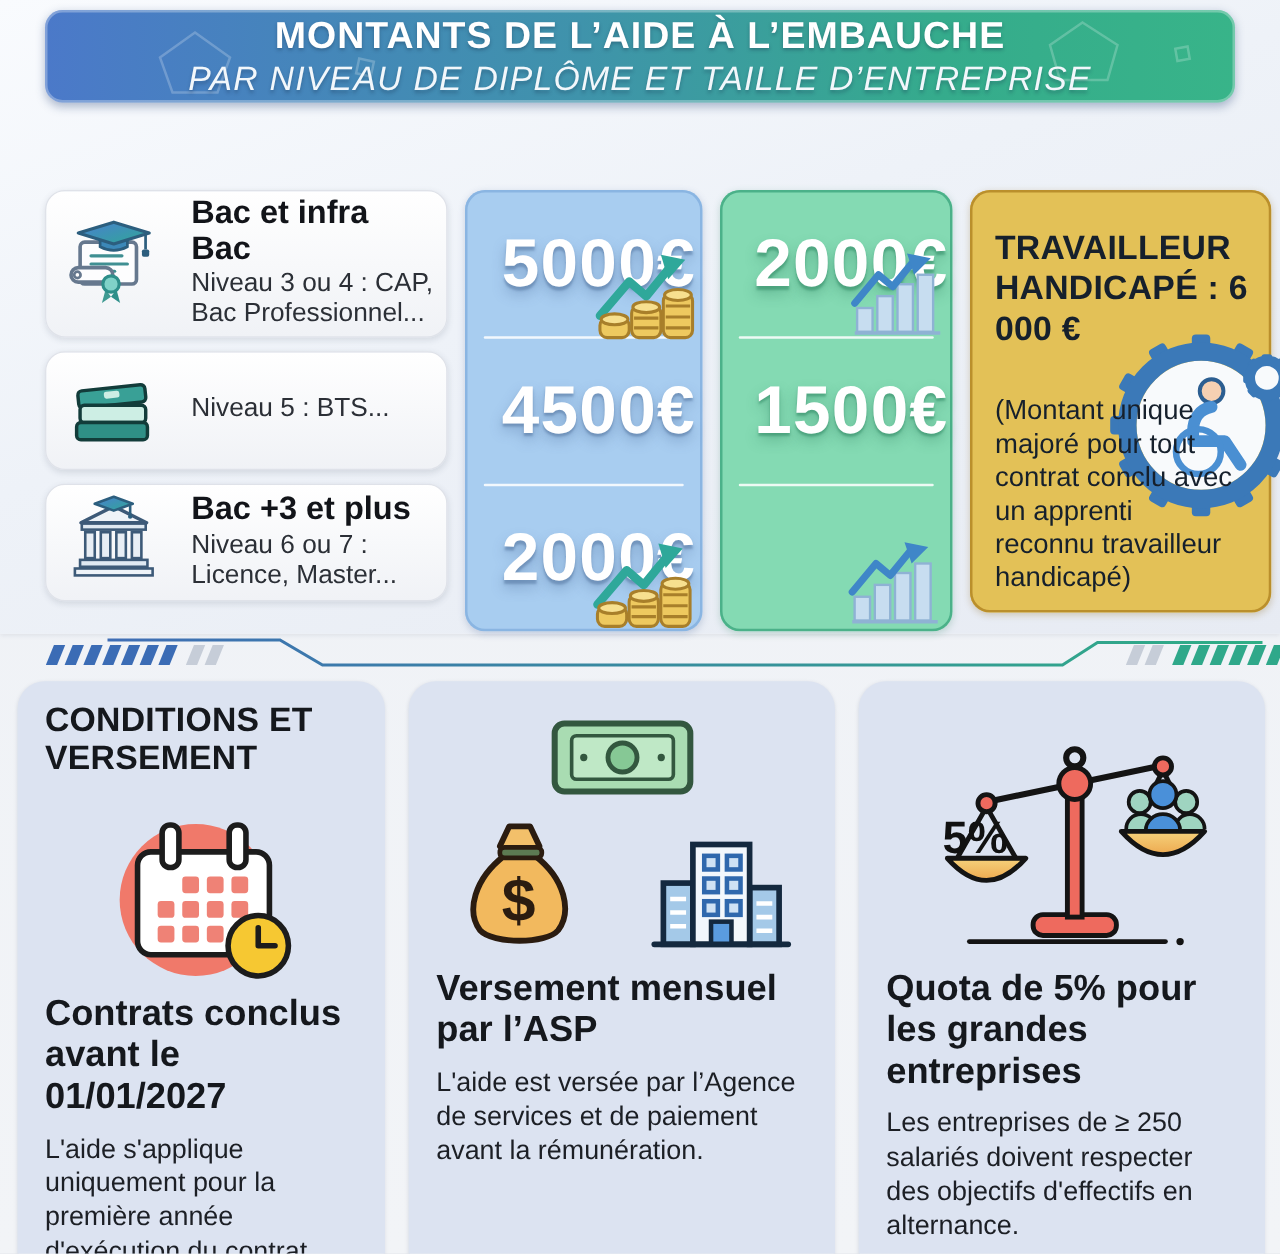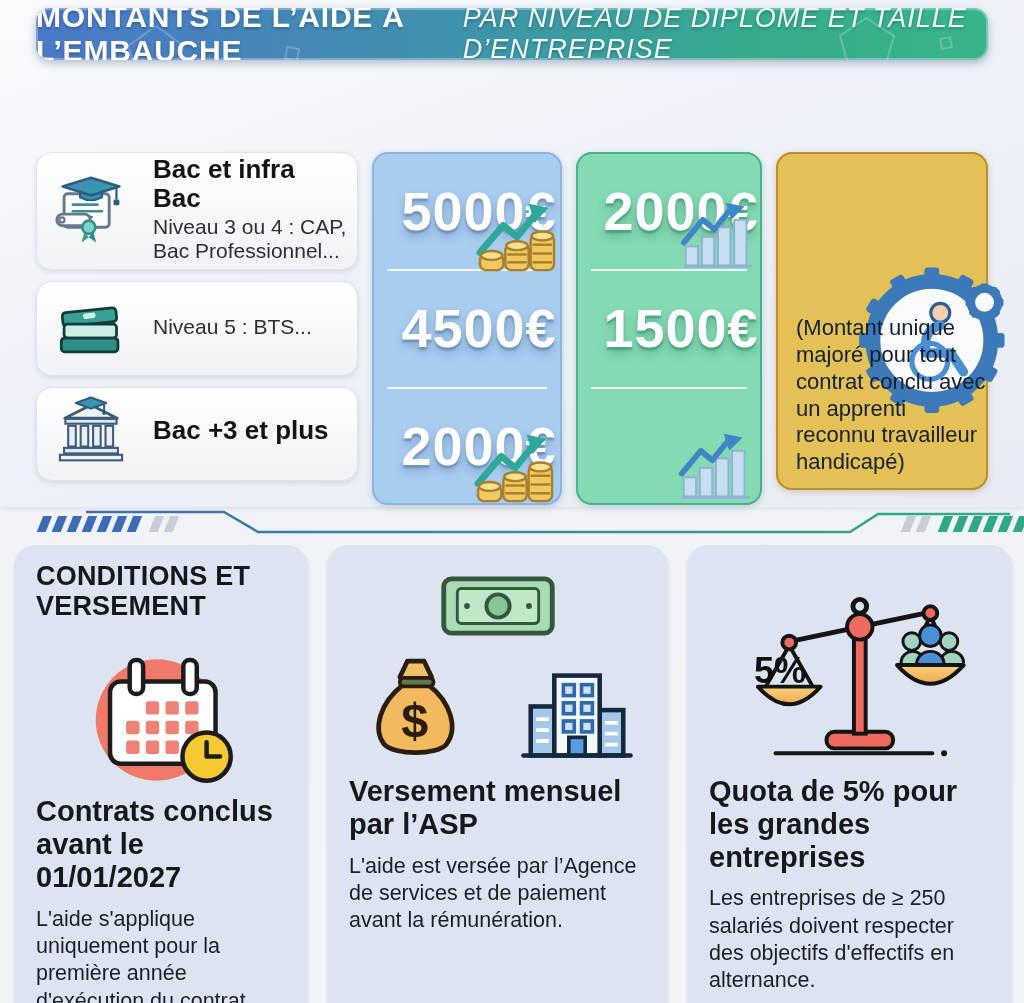--- a/index.html
+++ b/index.html
@@ -5,24 +5,24 @@
   html,body{margin:0;padding:0;background:#e2e5ea;}
   *{box-sizing:border-box;}
   .page{position:relative;width:1024px;height:1003px;overflow:hidden;
         font-family:"Liberation Sans","DejaVu Sans",sans-serif;color:#15181d;
         background:linear-gradient(180deg,#eef1f6 0%,#f2f4f7 100%);}
 
   
   .top-panel{position:absolute;top:0;left:0;right:0;height:507px;
              background:linear-gradient(160deg,#f9fbfe 0%,#eef2f8 45%,#e7ebf3 100%);
              box-shadow:0 2px 4px rgba(90,100,120,.12);}
-  .banner{position:absolute;left:36px;right:36px;top:8px;height:52px;border-radius:14px;
+  .banner{position:absolute;left:36px;right:36px;top:8px;height:74px;border-radius:14px;
           background:linear-gradient(90deg,#4b79c9 0%,#3f93ab 45%,#35ab8c 75%,#38b489 100%);
           box-shadow:0 3px 8px rgba(40,70,120,.35), inset 0 0 0 2px rgba(255,255,255,.30);
-          display:flex;flex-direction:row;align-items:center;justify-content:center;gap:2px;overflow:hidden;}
+          display:flex;flex-direction:column;align-items:center;justify-content:center;gap:2px;overflow:hidden;}
   .banner-deco{position:absolute;inset:0;pointer-events:none;}
   .banner-title{position:relative;font-size:30px;font-weight:800;color:#fff;letter-spacing:.8px;
                 text-shadow:0 2px 3px rgba(20,40,70,.35);}
   .banner-subtitle{position:relative;font-size:27px;font-style:italic;font-weight:500;color:#f2f7fb;
                 letter-spacing:1px;text-shadow:0 2px 3px rgba(20,40,70,.3);}
 
   .hdr-row{position:absolute;top:101px;left:36px;right:36px;display:grid;
            grid-template-columns:322px 190px 186px 1fr;column-gap:14px;align-items:end;}
   .pill{border-radius:10px;color:#fff;font-weight:800;text-align:center;
         display:flex;flex-direction:column;align-items:center;justify-content:center;
@@ -168,20 +168,21 @@
                   <rect x="40" y="46" width="11" height="30"></rect>
                 <rect x="58" y="46" width="11" height="30"></rect>
                   <rect x="76" y="46" width="11" height="30"></rect>
               </g>
               <rect x="16" y="78" width="78" height="8" fill="#dfe9f2" stroke="#3d5a78" stroke-width="3"></rect>
               <rect x="10" y="88" width="90" height="8" fill="#eef3f8" stroke="#3d5a78" stroke-width="3"></rect>
             </svg>
           </span>
           <span class="row-txt">
             <div class="row-title">Bac +3 et plus</div>
+            <div class="row-sub">Niveau 6 ou 7 : Licence, Master...</div>
           </span>
         </div>
       </div>
 
       <div class="panel panel-blue">
         <div class="cell">
             <span class="amount">5000€</span>
           </div>
         <div class="cell">
             <span class="amount">4500€</span>
@@ -254,20 +255,21 @@
             <rect x="40" y="28" width="13" height="40"></rect>
               <rect x="57" y="20" width="13" height="48"></rect>
           </g>
           <path d="M4 44 L24 20 L36 30 L54 8" stroke="#3f86c8" stroke-width="6" fill="none" stroke-linecap="round" stroke-linejoin="round"></path>
           <polygon points="48,2 68,6 54,20" fill="#3f86c8"></polygon>
           <line x1="4" y1="69" x2="76" y2="69" stroke="#8fb2d4" stroke-width="3"></line>
         </svg>
       </div>
 
       <div class="panel-gold">
+        <div class="gold-title">TRAVAILLEUR HANDICAPÉ : 6 000 €</div>
         <div class="gold-icon-wrap">
           <svg width="158" height="158" viewBox="0 0 150 150">
             <g fill="#3b79b8">
               <rect x="65" y="11" width="14" height="17" rx="3" transform="rotate(0 72 80)"></rect>
               <rect x="65" y="11" width="14" height="17" rx="3" transform="rotate(30 72 80)"></rect>
               <rect x="65" y="11" width="14" height="17" rx="3" transform="rotate(60 72 80)"></rect>
               <rect x="65" y="11" width="14" height="17" rx="3" transform="rotate(90 72 80)"></rect>
               <rect x="65" y="11" width="14" height="17" rx="3" transform="rotate(120 72 80)"></rect>
               <rect x="65" y="11" width="14" height="17" rx="3" transform="rotate(150 72 80)"></rect>
               <rect x="65" y="11" width="14" height="17" rx="3" transform="rotate(180 72 80)"></rect>

